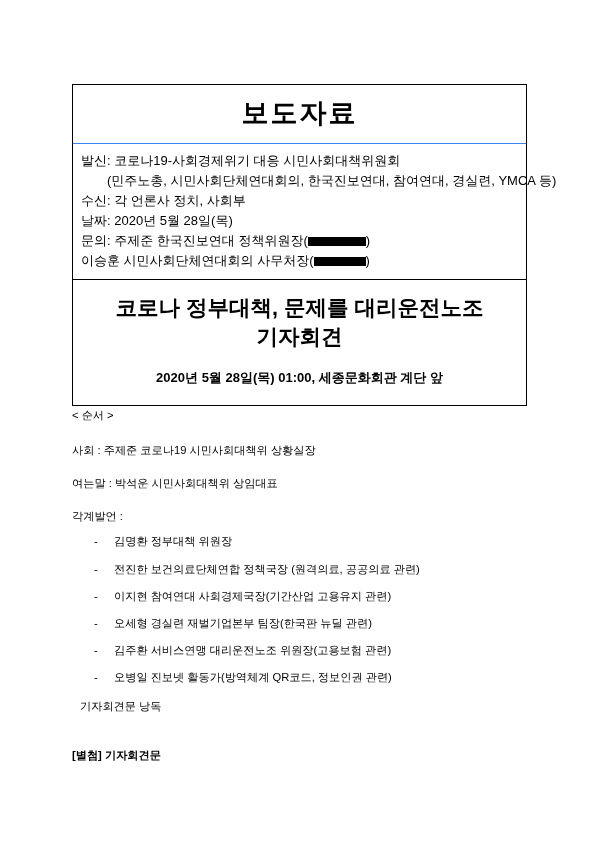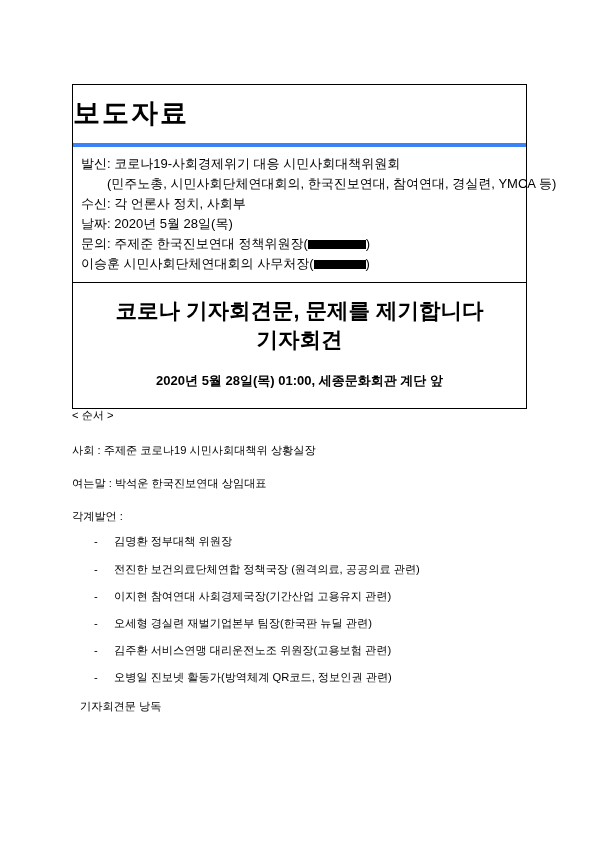--- a/index.html
+++ b/index.html
@@ -26,22 +26,22 @@
   
   .header-box {
     position: absolute;
     left: 72px;
     top: 84px;
     width: 455px;
     border: 1px solid #000;
     box-sizing: border-box;
   }
   .title-cell {
-    border-bottom: 4px solid #3b82f6;
-    text-align: left;
+    border-bottom: 1px solid #3b82f6;
+    text-align: center;
     padding: 14px 0 14px 0;
   }
   .title-cell .doc-title {
     font-size: 27px;
     font-weight: bold;
     letter-spacing: 2px;
     line-height: 1.1;
   }
   .meta-cell {
     border-bottom: 1px solid #000;
@@ -147,43 +147,47 @@
       <div class="meta-line">발신: 코로나19-사회경제위기 대응 시민사회대책위원회</div>
       <div class="meta-line indent">(민주노총, 시민사회단체연대회의, 한국진보연대, 참여연대, 경실련, YMCA 등)</div>
       <div class="meta-line">수신: 각 언론사 정치, 사회부</div>
       <div class="meta-line">날짜: 2020년 5월 28일(목)</div>
       <div class="meta-line"><span>문의: 주제준 한국진보연대 정책위원장(</span><span class="redact"></span><span>)</span></div>
       <div class="meta-line"><span>이승훈 시민사회단체연대회의 사무처장(</span><span class="redact small"></span><span>)</span></div>
     </div>
 
     <div class="headline-cell">
       <div class="headline">
-        <span>코로나 기자회견문, 문제를 제기합니다</span>
+        <span>코로나 정부대책, 문제를 대리운전노조</span>
         <span class="l2">기자회견</span>
       </div>
     </div>
 
     <div class="when-cell">
       <div class="when">2020년 5월 28일(목) 01:00, 세종문화회관 계단 앞</div>
     </div>
 
   </div>
 
   <div class="body">
     <div class="line order-head">&lt; 순서 &gt;</div>
     <div class="line">사회 : 주제준 코로나19 시민사회대책위 상황실장</div>
-    <div class="line">여는말 : 박석운 한국진보연대 상임대표</div>
+    <div class="line">여는말 : 박석운 시민사회대책위 상임대표</div>
     <div class="speakers-label">각계발언 :</div>
 
     <ul class="speakers">
       <li><span class="dash">-</span><span>김명환 정부대책 위원장</span></li>
       <li><span class="dash">-</span><span>전진한 보건의료단체연합 정책국장 (원격의료, 공공의료 관련)</span></li>
       <li><span class="dash">-</span><span>이지현 참여연대 사회경제국장(기간산업 고용유지 관련)</span></li>
       <li><span class="dash">-</span><span>오세형 경실련 재벌기업본부 팀장(한국판 뉴딜 관련)</span></li>
       <li><span class="dash">-</span><span>김주환 서비스연맹 대리운전노조 위원장(고용보험 관련)</span></li>
       <li><span class="dash">-</span><span>오병일 진보넷 활동가(방역체계 QR코드, 정보인권 관련)</span></li>
     </ul>
 
     <div class="note">기자회견문 낭독</div>
 
+    <div class="attach">
+      <span class="tag">[별첨]</span>
+      <span class="txt">기자회견문</span>
+    </div>
   </div>
 
 </div>
 
 </body></html>

